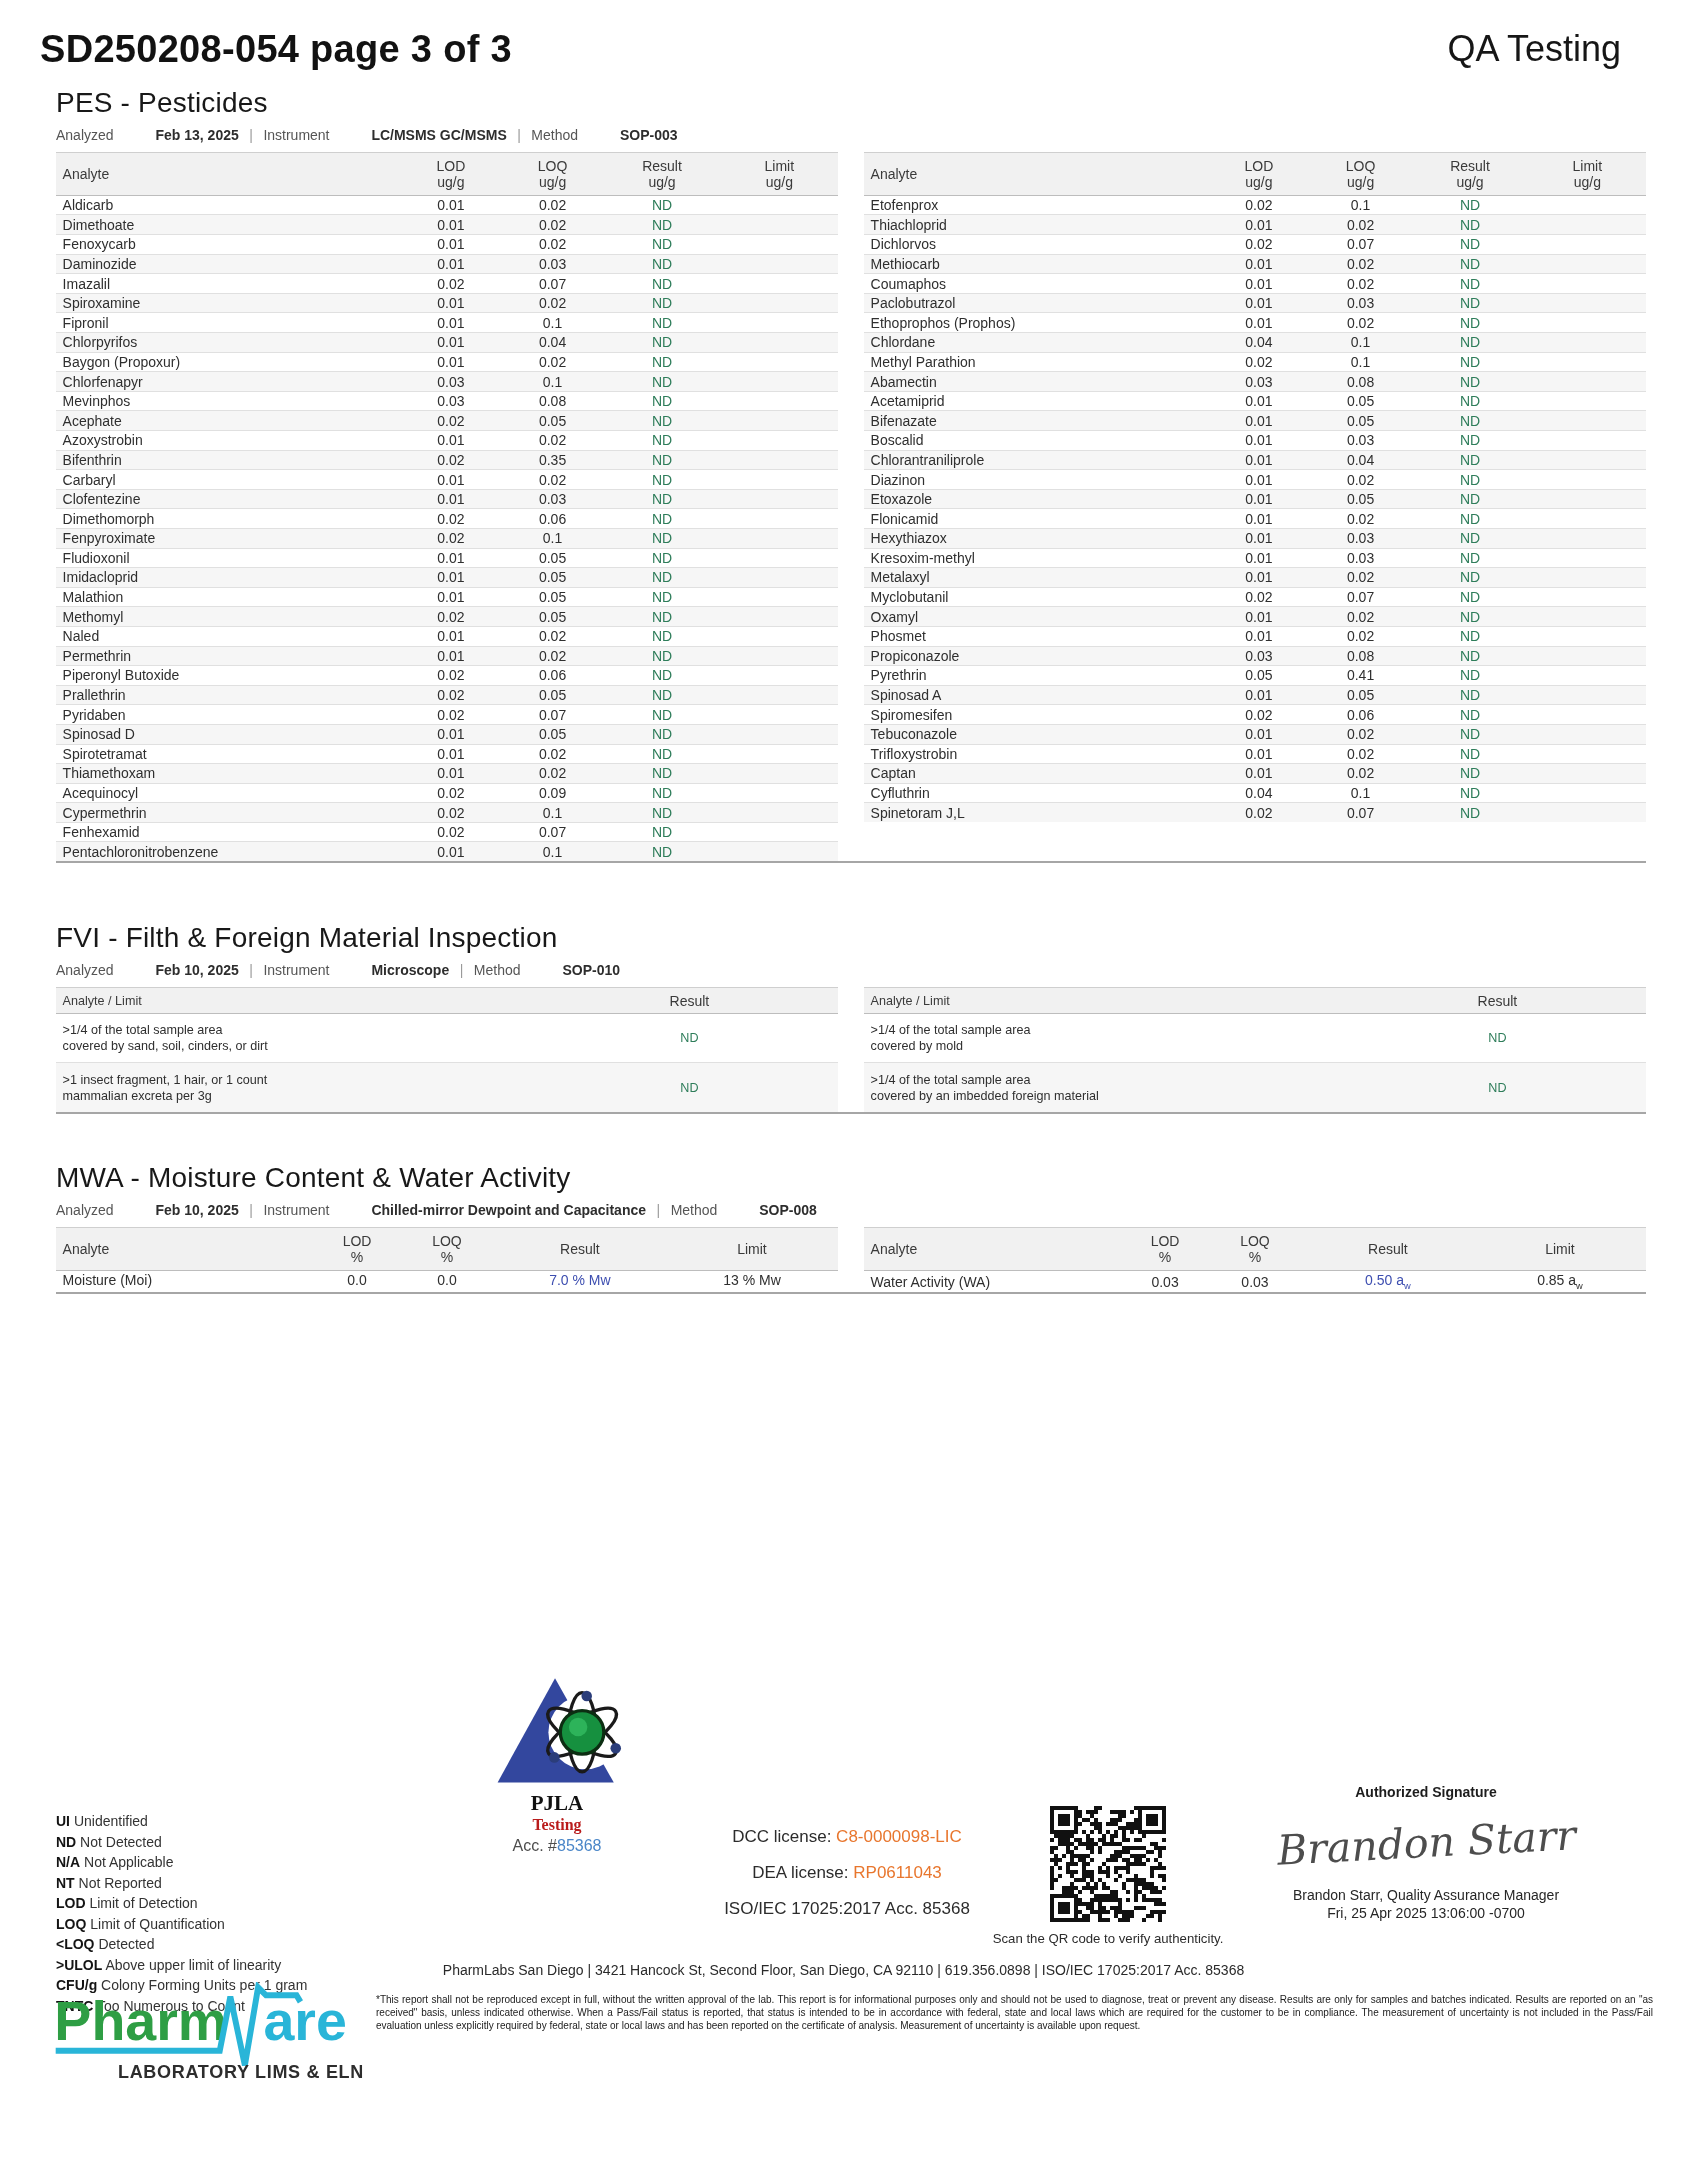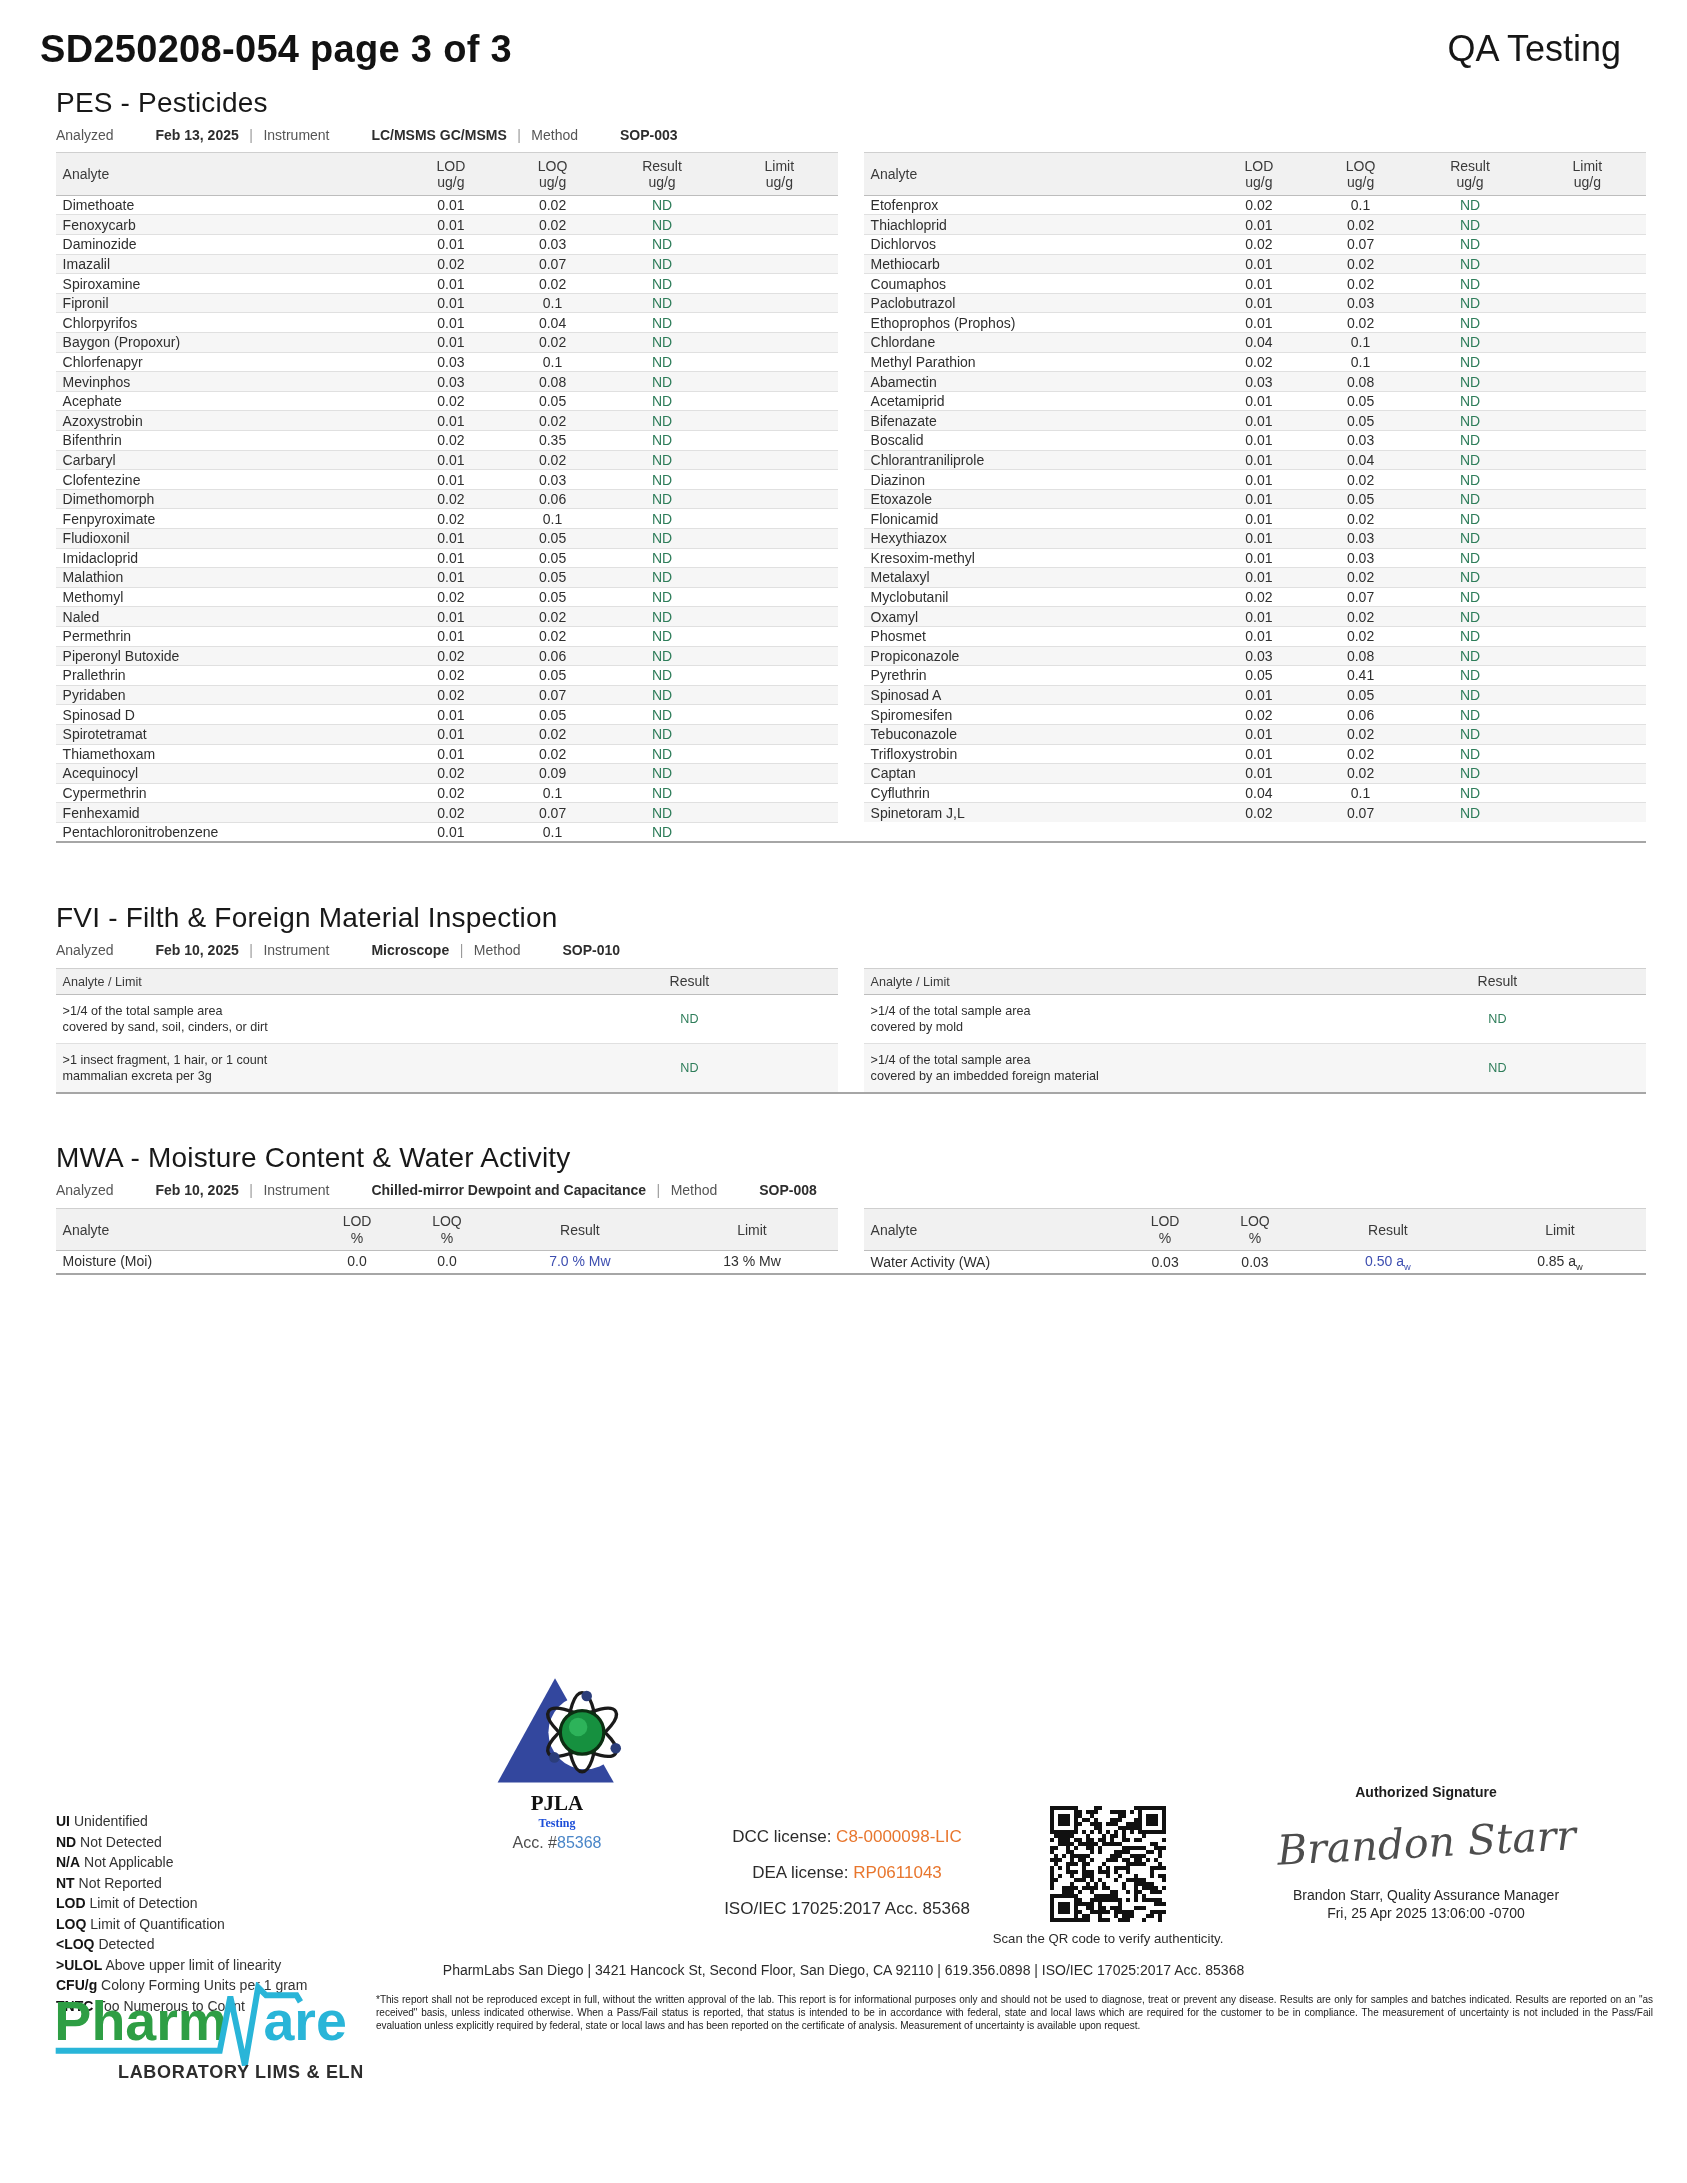--- a/index.html
+++ b/index.html
@@ -38,21 +38,21 @@
   .fvi tbody td { height:49px; vertical-align:middle; }
   .mwa tbody td { height:19px; }
 
   
   .abs { position:absolute; }
   .legend { left:56px; top:1811px; font-size:14px; color:#333; line-height:20.5px; }
   .legend b { color:#141414; }
 
   .pjla-box { left:486px; top:1674px; width:142px; text-align:center; }
   .pjla-name { font-family:"Liberation Serif", serif; font-weight:700; font-size:21px; color:#111; margin-top:1.3px; }
-  .pjla-sub  { font-family:"Liberation Serif", serif; font-weight:700; font-size:12px; color:#1d4ed8; }
+  .pjla-sub  { font-family:"Liberation Serif", serif; font-weight:700; font-size:16px; color:#b91c1c; }
   .pjla-acc  { font-size:16px; color:#4d4d4d; margin-top:2.6px; }
   .pjla-acc .num { color:#4a86c8; }
 
   .lic-box { left:675px; top:1827px; width:344px; text-align:center; }
   .lic-line { font-size:17px; color:#2c2c2c; margin-bottom:16px; }
   .lic-line .orange { color:#e8762d; }
 
   .qr-box { left:989px; top:1806px; width:238px; text-align:center; }
   .qr-box svg { display:block; margin:0 auto; }
   .qr-caption { margin-top:9.3px; font-size:13.2px; color:#2c2c2c; }
@@ -105,20 +105,27 @@
         <thead>
             <tr>
           <th class="a">Analyte</th>
           <th class="n"><span>LOD</span><span class="unit">ug/g</span></th>
           <th class="n"><span>LOQ</span><span class="unit">ug/g</span></th>
           <th class="r"><span>Result</span><span class="unit">ug/g</span></th>
           <th class="l"><span>Limit</span><span class="unit">ug/g</span></th>
         </tr>
           </thead>
         <tbody>
+            <tr>
+              <td class="a">Aldicarb</td>
+              <td class="n">0.01</td>
+              <td class="n">0.02</td>
+              <td class="r nd">ND</td>
+              <td class="l"></td>
+            </tr>
             <tr>
               <td class="a">Dimethoate</td>
               <td class="n">0.01</td>
               <td class="n">0.02</td>
               <td class="r nd">ND</td>
               <td class="l"></td>
             </tr>
             <tr>
               <td class="a">Fenoxycarb</td>
               <td class="n">0.01</td>

